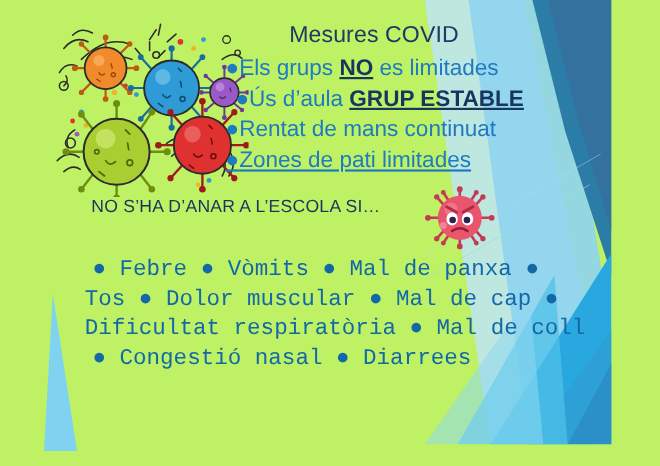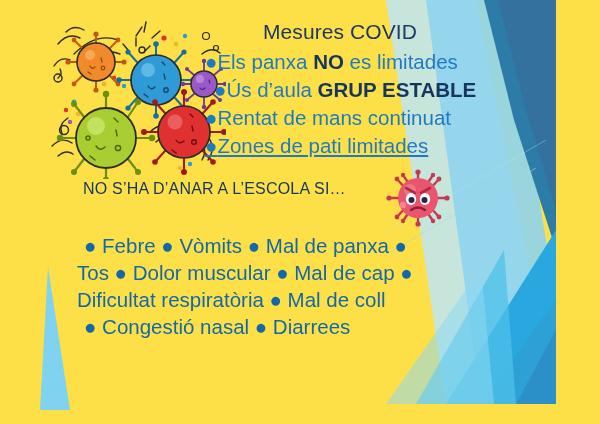--- a/index.html
+++ b/index.html
@@ -1,19 +1,19 @@
 <!DOCTYPE html>
 <html><head>
 <meta charset="utf-8">
 <style>
   html,body{margin:0;padding:0;background:#ffffff;}
   body{width:600px;height:424px;overflow:hidden;
        font-family:"Liberation Sans", sans-serif;}
 
-  #slide{position:relative;width:600px;height:424px;background:#fde047;overflow:hidden;}
+  #slide{position:relative;width:600px;height:424px;background:#bef264;overflow:hidden;}
 
   
   #deco-right{position:absolute;left:386px;top:0;width:170px;height:404px;overflow:hidden;}
   #deco-right svg{display:block;width:170px;height:404px;}
 
   
   #deco-left{position:absolute;left:30px;top:255px;width:60px;height:165px;}
   #deco-left svg{display:block;width:60px;height:165px;}
 
   
@@ -26,31 +26,31 @@
 
   
   .txt{position:absolute;white-space:nowrap;}
 
   #page-title{left:0;top:20px;width:556px;text-align:center;
      font-size:21px;color:#1F3864;letter-spacing:.1px;}
   
   #page-title{left:124px;width:432px;}
 
   .measure-row{font-size:20.5px;color:#1F7AC4;line-height:27px;}
-  .measure-row .strong{color:#17365D;font-weight:bold;}
+  .measure-row .strong{color:#17365D;font-weight:bold;text-decoration:underline;}
   .measure-row .bul{color:#1F7AC4;}
 
   #m0{left:205px;top:48px;}
   #m1{left:214px;top:76px;}
   #m2{left:205px;top:104px;}
   #m3{left:205px;top:132px;text-decoration:underline;}
 
   #no-school{left:83px;top:180px;font-size:16px;color:#17365D;letter-spacing:.2px;}
 
-  .sym-row{font-size:20.5px;color:#1468A8;line-height:27px;}
+  .sym-row{font-size:20.5px;color:#1468A8;line-height:27px;font-family:Liberation Mono, monospace;}
   #s0{left:84px;top:232px;}
   #s1{left:77px;top:259px;}
   #s2{left:77px;top:286px;}
   #s3{left:84px;top:313px;}
 </style>
 </head>
 <body>
 
 <div id="slide">
 
@@ -332,21 +332,21 @@
 
       <path d="M25,41 q7,-5 14,0" fill="none" stroke="#8E1E36" stroke-width="2.3" stroke-linecap="round"></path>
 
       <circle cx="17" cy="36" r="3.2" fill="#F59AAB" opacity="0.7"></circle>
     </svg>
   </div>
 
   <div class="txt" id="page-title">Mesures COVID</div>
 
   <div class="txt measure-row" id="m0">
-    <span class="bul">●</span><span>Els panxa </span><span class="strong">NO</span><span> es limitades</span>
+    <span class="bul">●</span><span>Els grups </span><span class="strong">NO</span><span> es limitades</span>
   </div>
 
   <div class="txt measure-row" id="m2">
     <span class="bul">●</span><span>Rentat de mans continuat</span><span class="strong"></span><span></span>
   </div>
 
   <div class="txt measure-row" id="m1">
     <span class="bul">●</span><span>Ús d’aula </span><span class="strong">GRUP ESTABLE</span><span></span>
   </div>
 

